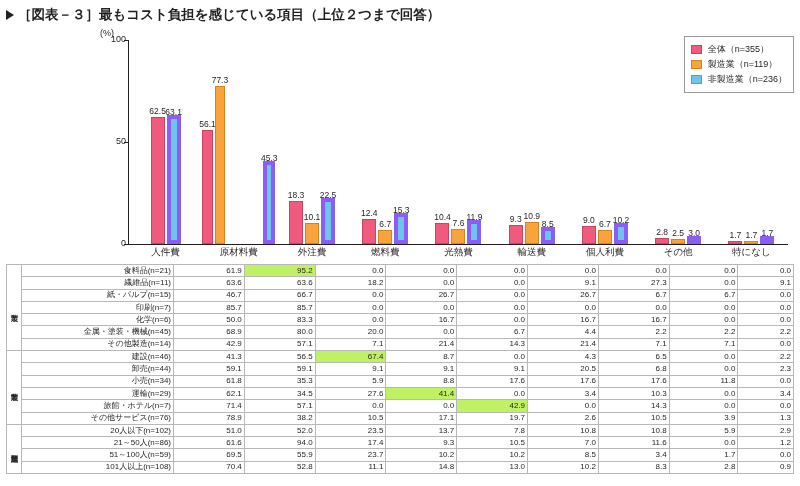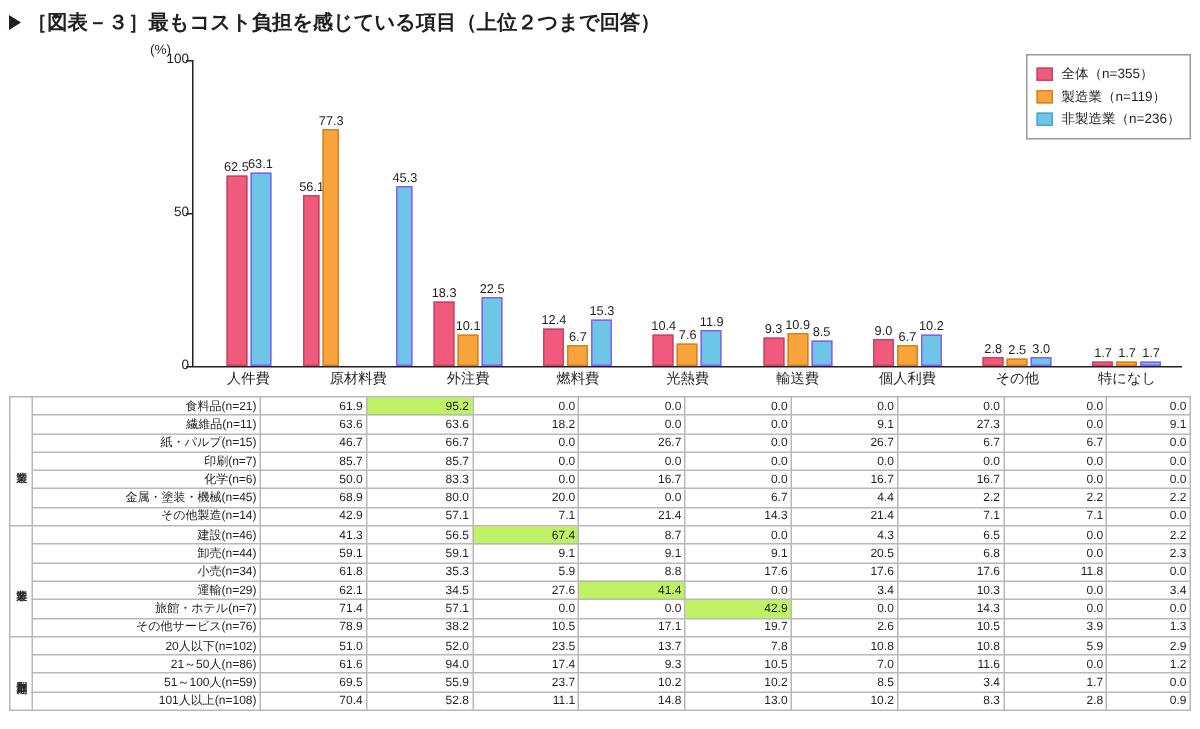--- a/index.html
+++ b/index.html
@@ -59,21 +59,21 @@
   }
   .bars {
     position:absolute; bottom:0; left:0; width:100%; height:204px;
     display:flex; align-items:flex-end; justify-content:center; gap:2px;
   }
   .bar {
     width:14px; position:relative;
   }
   .bar.s0 { background:#ef5a7d; border:1px solid #c94462; }
   .bar.s1 { background:#f8a33c; border:1px solid #d4831f; }
-  .bar.s2 { background:#6dc5e8; border:1px solid #8b5cf6; }
+  .bar.s2 { background:#6dc5e8; border:4px solid #8b5cf6; }
   .bar .vlabel {
     position:absolute; left:50%; transform:translateX(-50%);
     top:-12px; font-size:8.5px; white-space:nowrap; color:#231f20;
   }
   .cat-label {
     position:absolute; top:206px; left:0; width:100%;
     text-align:center; font-size:9.5px; white-space:nowrap;
   }
   
   .legend {
@@ -151,21 +151,21 @@
           <div class="cat-label">人件費</div>
         </div>
         <div class="group" style="left: 73.2222px; width: 73.2222px;">
           <div class="bars">
             <div class="bar s0" style="height: 114.444px;">
               <span class="vlabel">56.1</span>
             </div>
             <div class="bar s1" style="height: 157.692px;">
               <span class="vlabel">77.3</span>
             </div>
-            <div class="bar s2" style="height: 120px; margin-left: 36px;">
+            <div class="bar s2" style="height: 83px; margin-left: 36px;">
               <span class="vlabel">45.3</span>
             </div>
           </div>
           <div class="cat-label">原材料費</div>
         </div>
         <div class="group" style="left: 146.444px; width: 73.2222px;">
           <div class="bars">
             <div class="bar s0" style="height: 43px;">
               <span class="vlabel">18.3</span>
             </div>

